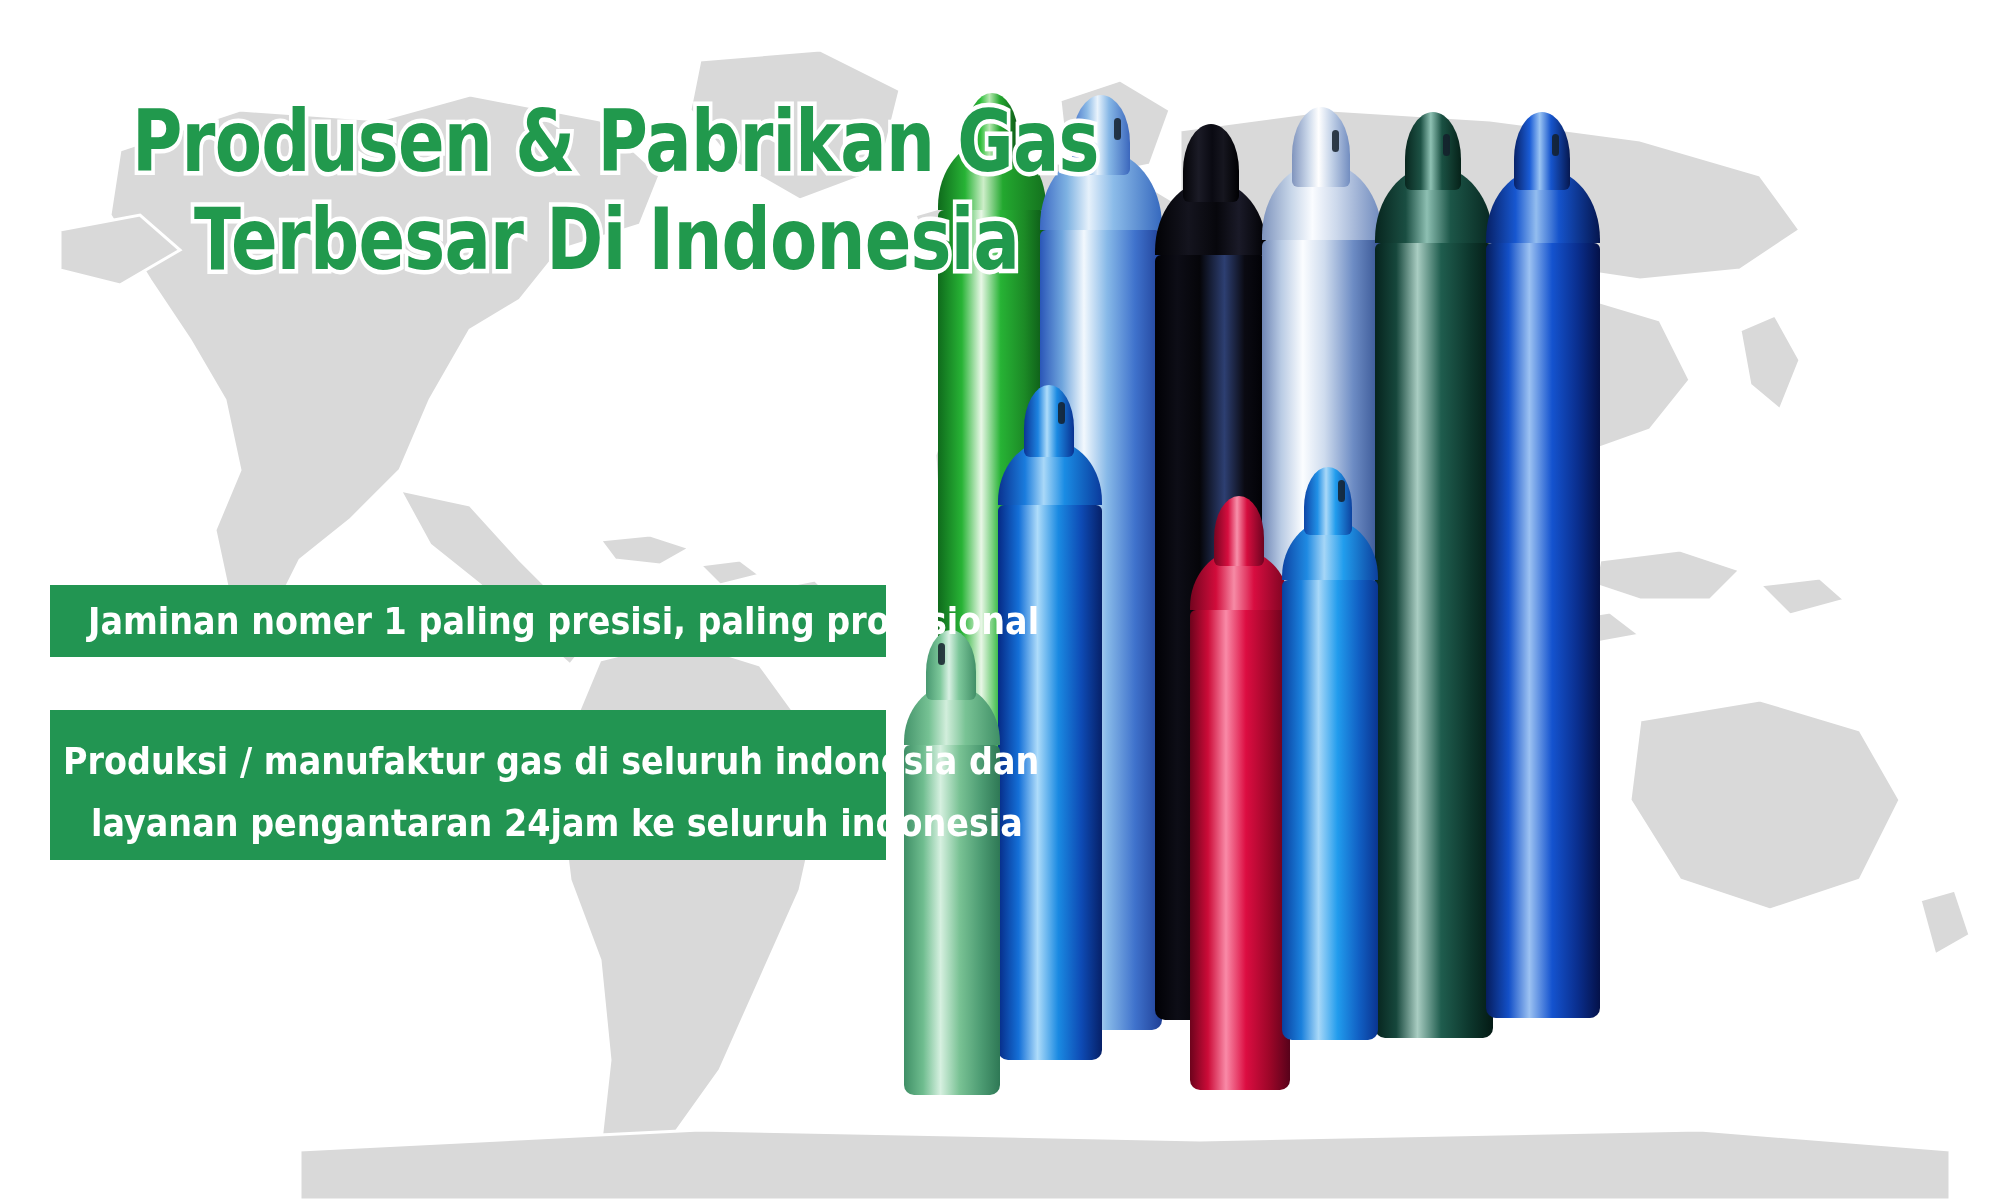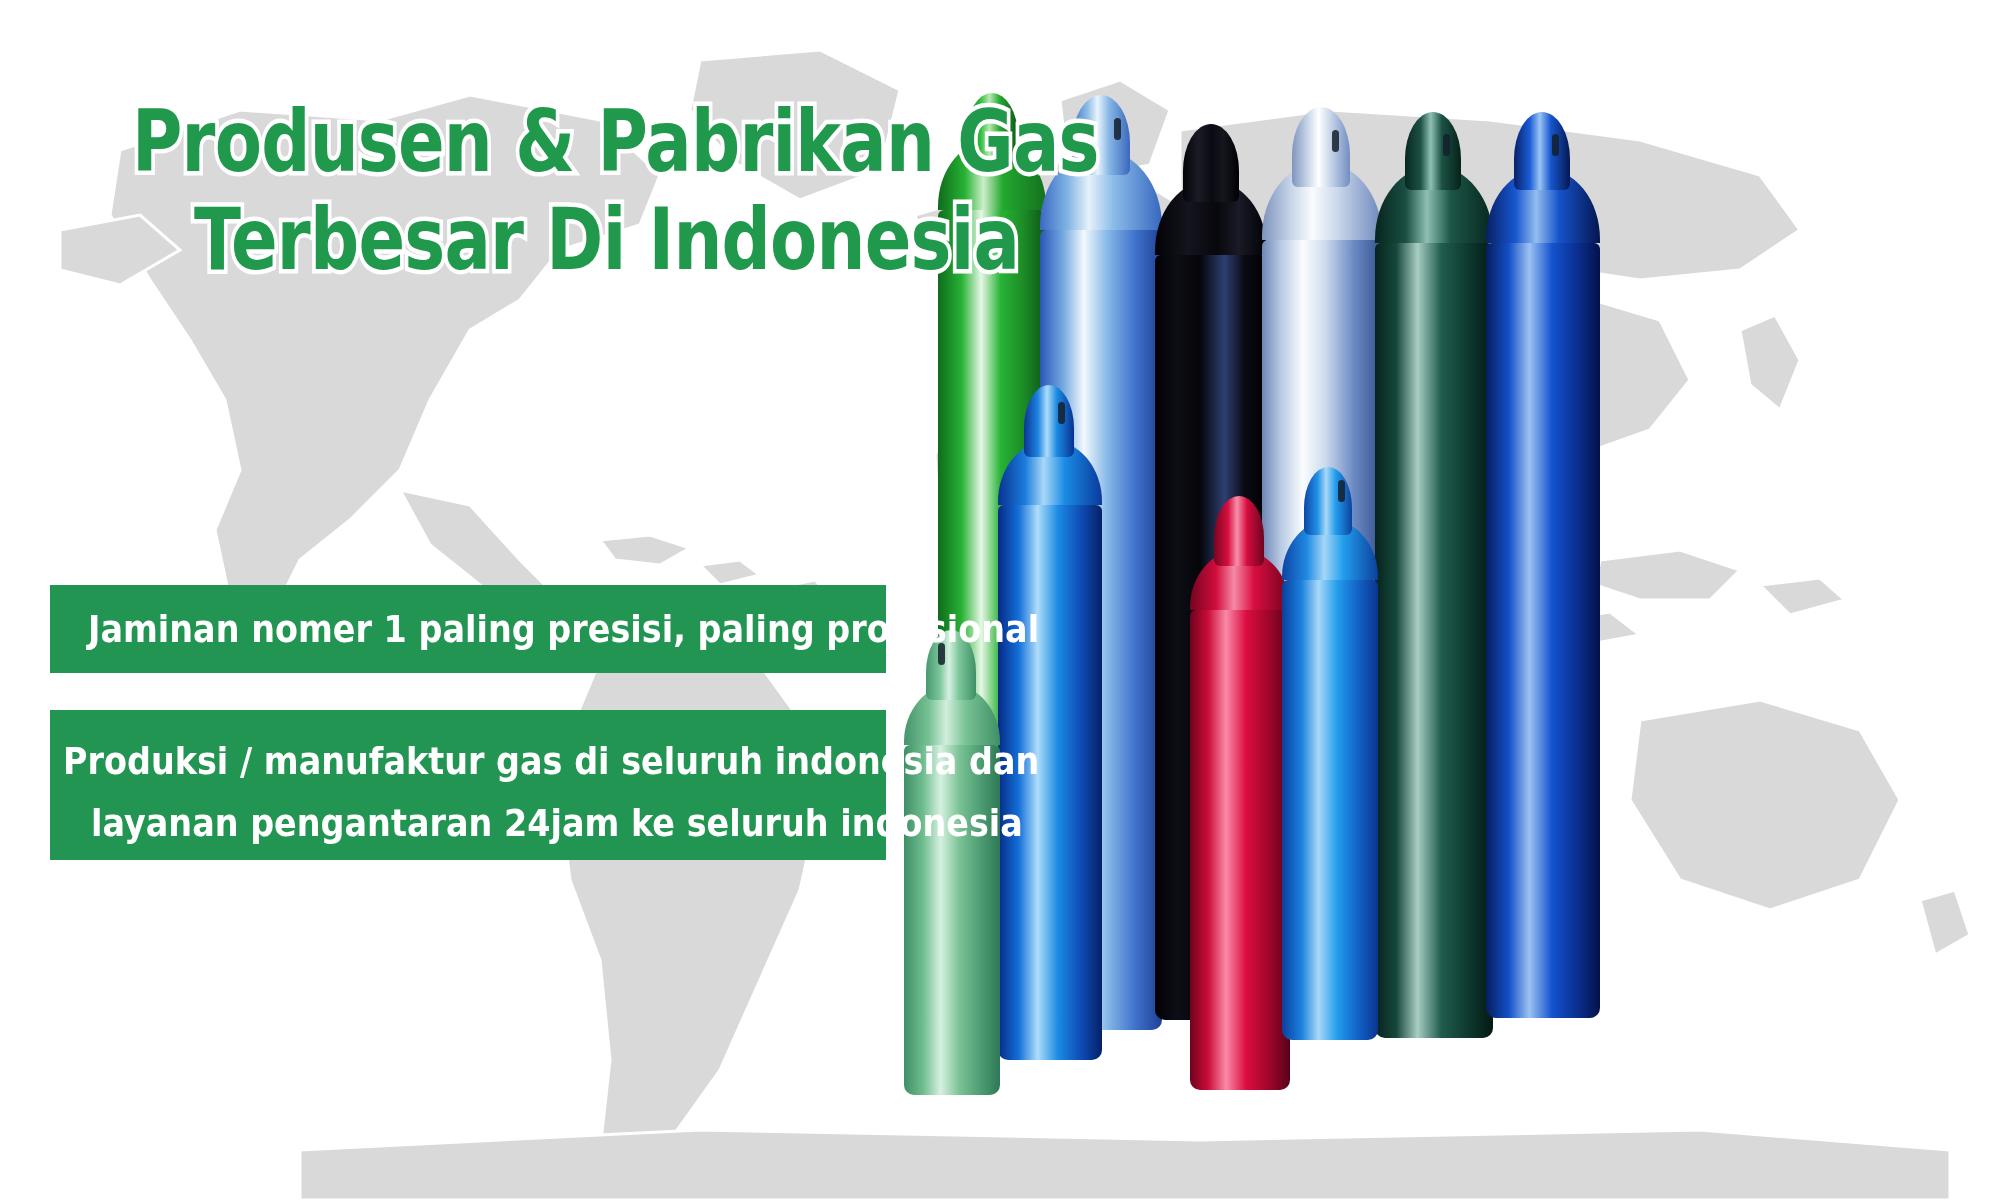--- a/index.html
+++ b/index.html
@@ -61,21 +61,21 @@
   .callout {
     position: absolute;
     background: #229552;
     z-index: 7;
     box-sizing: border-box;
   }
   .callout-1 {
     left: 50px;
     top: 585px;
     width: 836px;
-    height: 88px;
+    height: 72px;
     padding: 0 0 0 38px;
     display: flex;
     align-items: center;
   }
   .callout-2 {
     left: 50px;
     top: 710px;
     width: 836px;
     height: 150px;
     padding: 14px 0 0 13px;

